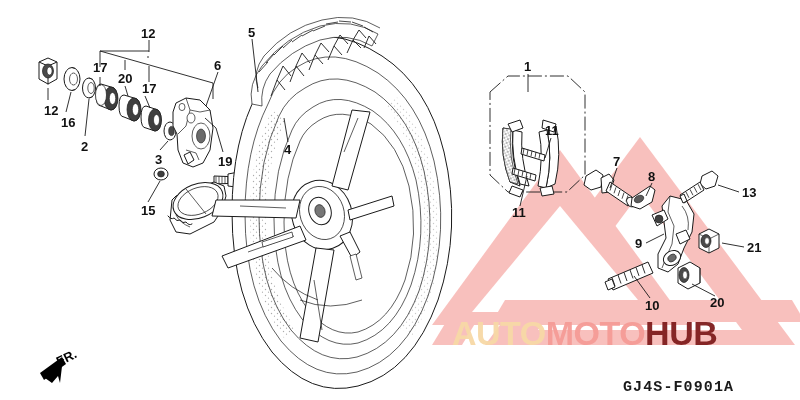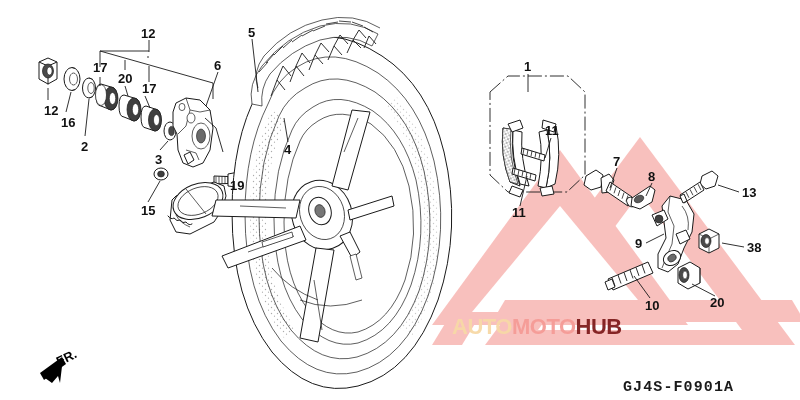--- a/index.html
+++ b/index.html
@@ -37,21 +37,21 @@
     font-size:13px;
     font-weight:800;
     color:#000000;
     transform:rotate(-26deg);
     white-space:nowrap;
   }
   .wm-text{
     position:absolute;
     font-family:"Liberation Sans", sans-serif;
     font-weight:800;
-    font-size:22px;
+    font-size:34px;
     letter-spacing:-0.5px;
     white-space:nowrap;
   }
   .wm-a{color:#F7D9A6;}
   .wm-m{color:#F59B96;}
   .wm-h{color:#7f1d1d;}
 </style>
 </head>
 <body>
 
@@ -368,33 +368,33 @@
 
   <span class="lbl" style="left:44px;top:104px;">12</span>
   <span class="lbl" style="left:61px;top:116px;">16</span>
   <span class="lbl" style="left:81px;top:140px;">2</span>
   <span class="lbl" style="left:93px;top:61px;">17</span>
   <span class="lbl" style="left:118px;top:72px;">20</span>
   <span class="lbl" style="left:142px;top:82px;">17</span>
   <span class="lbl" style="left:141px;top:27px;">12</span>
   <span class="lbl" style="left:155px;top:153px;">3</span>
   <span class="lbl" style="left:141px;top:204px;">15</span>
-  <span class="lbl" style="left:230px;top:155px;margin-top:24px;">19</span>
+  <span class="lbl" style="left:218px;top:155px;">19</span>
   <span class="lbl" style="left:214px;top:59px;">6</span>
   <span class="lbl" style="left:248px;top:26px;">5</span>
   <span class="lbl" style="left:284px;top:143px;">4</span>
   <span class="lbl" style="left:524px;top:60px;">1</span>
   <span class="lbl" style="left:545px;top:124px;">11</span>
   <span class="lbl" style="left:512px;top:206px;">11</span>
   <span class="lbl" style="left:613px;top:155px;">7</span>
   <span class="lbl" style="left:648px;top:170px;">8</span>
   <span class="lbl" style="left:635px;top:237px;">9</span>
   <span class="lbl" style="left:645px;top:299px;">10</span>
   <span class="lbl" style="left:742px;top:186px;">13</span>
-  <span class="lbl" style="left:747px;top:241px;">38</span>
+  <span class="lbl" style="left:747px;top:241px;">21</span>
   <span class="lbl" style="left:710px;top:296px;">20</span>
 
   <span class="frlabel" style="left:56px;top:350px;">FR.</span>
 
   <div style="position:absolute;left:452px;top:314px;opacity:0.95;">
     <span class="wm-text wm-a" style="position:relative;left:0;top:0;">AUTO</span><span class="wm-text wm-m" style="position:relative;margin-top:11px;">MOTO</span><span class="wm-text wm-h" style="position:relative;">HUB</span>
   </div>
 
   <span class="partno" style="left:623px;top:379px;">GJ4S-F0901A</span>
 

